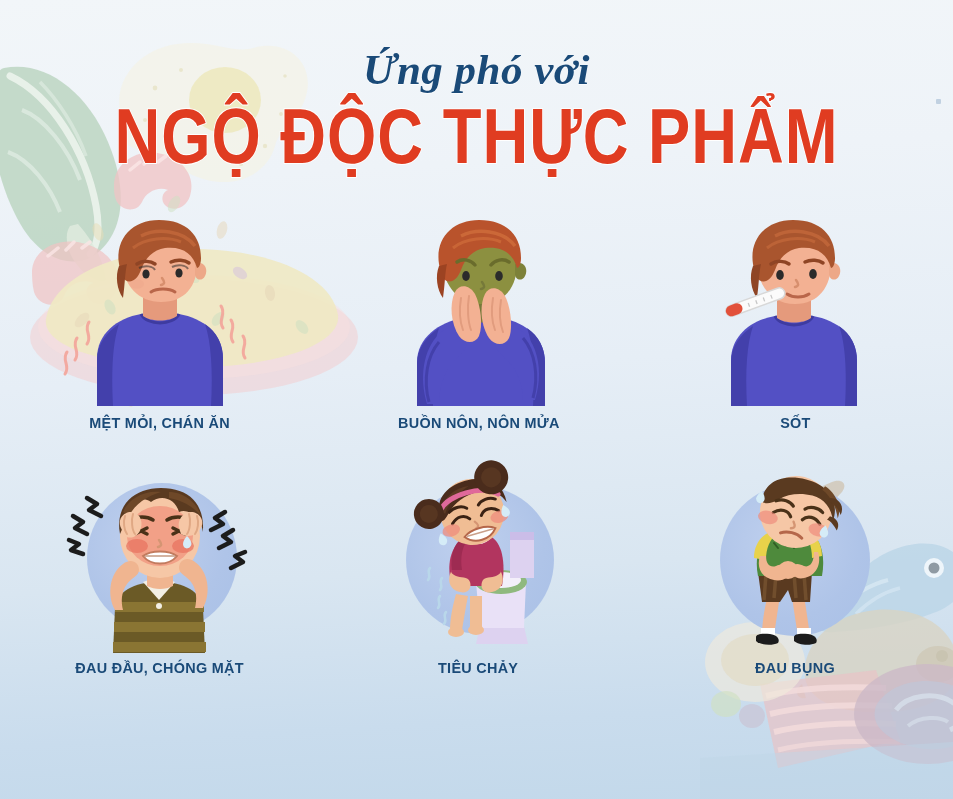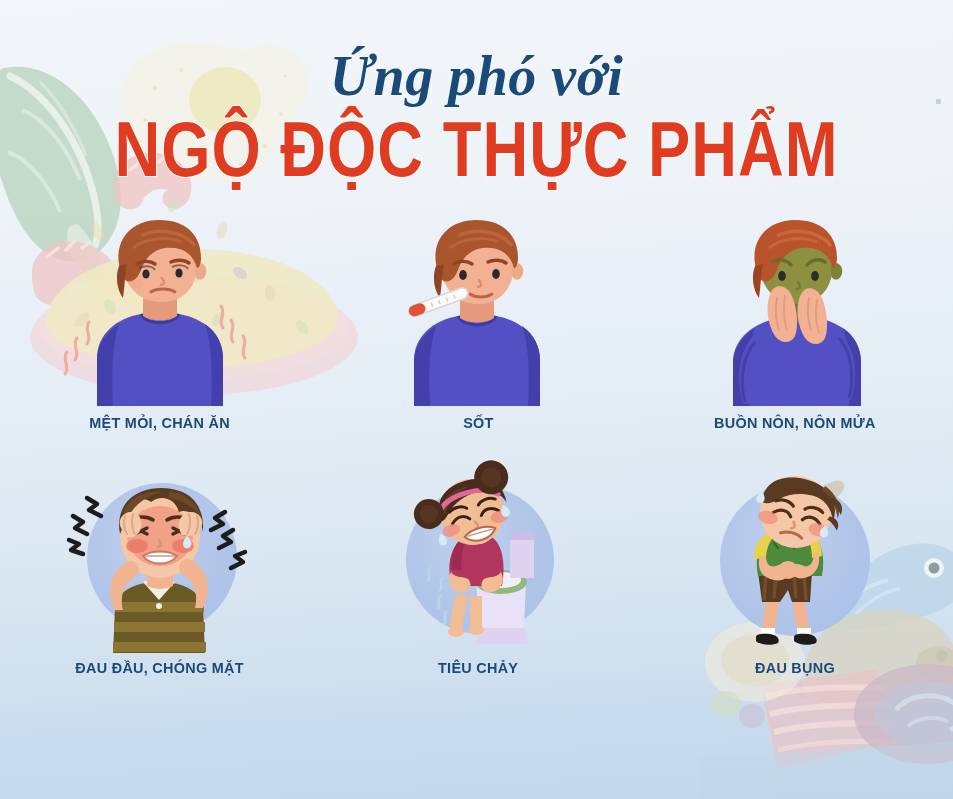--- a/index.html
+++ b/index.html
@@ -14,21 +14,21 @@
   }
   
   .bg-layer{position:absolute;inset:0;pointer-events:none;}
   .bg-svg{position:absolute;}
 
   
   .title-wrap{position:absolute;left:0;right:0;top:48px;text-align:center;}
   .script-title{
     font-family:"Liberation Serif", serif;
     font-style:italic;font-weight:700;
-    font-size:56px;color:#1a4a78;letter-spacing:.5px;
+    font-size:43px;color:#1a4a78;letter-spacing:.5px;
     line-height:1;
     text-shadow:0 1px 0 rgba(255,255,255,.7);
   }
   .main-title{
     margin-top:6px;
     font-family:"Liberation Sans", sans-serif;
     font-weight:700;font-style:normal;
     font-size:64px;line-height:1;
     color:#e03c21;
     letter-spacing:1px;
@@ -227,59 +227,20 @@
 
             <path d="M117 60 C120 64 120 66 116 67" stroke="#d78f6e" stroke-width="2.5" fill="none" stroke-linecap="round"></path>
             <path d="M106 74 C112 70 124 70 130 74" stroke="#b9664a" stroke-width="3" fill="none" stroke-linecap="round"></path>
 
             <ellipse cx="92" cy="66" rx="7" ry="4.5" fill="#eda88c" opacity=".55"></ellipse>
           </svg>
         </div>
         <div class="caption" style="margin-top:6px;">MỆT MỎI, CHÁN ĂN</div>
       </div>
 
-      <div class="cell" style="width:316px;">
-        <div class="art" style="width:200px;height:190px;">
-          <svg width="200" height="190" viewBox="0 0 200 190">
-
-            <path d="M36 188 L36 142 C36 118 56 102 80 98 L118 98 C142 102 162 118 162 142 L162 188 Z" fill="#5350c4"></path>
-            <path d="M36 188 L36 144 C36 128 46 116 58 108 C52 126 50 152 52 188 Z" fill="#4340ab"></path>
-            <path d="M150 188 C152 152 150 124 144 108 C156 116 162 128 162 144 L162 188 Z" fill="#4340ab"></path>
-            <path d="M80 98 C86 110 112 110 118 98" fill="none" stroke="#3e3ba0" stroke-width="3"></path>
-
-            <path d="M82 72 L116 72 L116 100 C108 106 90 106 82 100 Z" fill="#e59a7c"></path>
-
-            <path d="M62 44 C62 18 82 6 100 6 C122 6 136 22 136 46 C136 68 124 86 100 86 C78 86 62 68 62 44 Z" fill="#f3b193"></path>
-            <path d="M134 46 C142 42 148 50 144 58 C141 64 134 62 134 56 Z" fill="#eda888"></path>
-
-            <path d="M58 46 C54 20 72 2 98 2 C126 2 140 18 140 40 C140 46 138 50 136 50 C132 36 122 28 104 30 C92 32 84 40 80 52 C76 62 70 66 64 62 C60 58 59 52 58 46 Z" fill="#a9552e"></path>
-            <path d="M58 48 C54 58 56 72 62 80 C64 66 64 54 66 46 Z" fill="#8f4525"></path>
-            <path d="M80 18 C96 10 122 12 134 28" stroke="#c0663a" stroke-width="3.5" fill="none" opacity=".9"></path>
-            <path d="M72 30 C84 20 106 18 120 24" stroke="#c0663a" stroke-width="3" fill="none" opacity=".8"></path>
-
-            <path d="M76 46 C82 42 90 43 94 46" stroke="#8f4525" stroke-width="3.5" fill="none" stroke-linecap="round"></path>
-            <path d="M110 44 C116 41 124 42 128 45" stroke="#8f4525" stroke-width="3.5" fill="none" stroke-linecap="round"></path>
-
-            <ellipse cx="85" cy="57" rx="3.8" ry="5" fill="#2b2b2b"></ellipse>
-            <ellipse cx="118" cy="56" rx="3.8" ry="5" fill="#2b2b2b"></ellipse>
-
-            <path d="M101 62 C104 66 104 68 100 69" stroke="#d78f6e" stroke-width="2.5" fill="none" stroke-linecap="round"></path>
-
-            <path d="M92 76 C98 80 108 80 114 76" stroke="#b9664a" stroke-width="3" fill="none" stroke-linecap="round"></path>
-
-            <g transform="rotate(-20 84 76)">
-              <rect x="28" y="70" width="62" height="11" rx="5.5" fill="#fbfbfb" stroke="#d8d8d8" stroke-width="1.5"></rect>
-              <rect x="28" y="70" width="17" height="11" rx="5.5" fill="#e2503a"></rect>
-              <path d="M52 74 L52 78 M60 74 L60 78 M68 74 L68 78 M76 74 L76 78" stroke="#c7c7c7" stroke-width="1.3"></path>
-            </g>
-          </svg>
-        </div>
-        <div class="caption" style="margin-top:6px;">SỐT</div>
-      </div>
-
       <div class="cell" style="width:317px;">
         <div class="art" style="width:220px;height:190px;">
           <svg width="220" height="190" viewBox="0 0 220 190">
 
             <path d="M48 188 L48 144 C48 120 70 104 94 100 L132 100 C156 104 176 120 176 144 L176 188 Z" fill="#5350c4"></path>
             <path d="M48 188 L48 146 C48 130 58 118 70 110 C64 128 62 154 64 188 Z" fill="#4340ab"></path>
             <path d="M164 188 C166 154 164 126 158 110 C170 118 176 130 176 146 L176 188 Z" fill="#4340ab"></path>
 
             <path d="M94 74 L128 74 L128 100 C120 106 102 106 94 100 Z" fill="#77793a"></path>
 
@@ -308,20 +269,59 @@
             <path d="M116 76 C110 88 112 108 120 120 C126 128 136 128 140 120 C144 110 142 90 136 78 C130 68 120 68 116 76 Z" fill="#f3b193"></path>
             <g stroke="#e09a7c" stroke-width="2" fill="none" stroke-linecap="round" opacity=".9">
               <path d="M92 80 C90 92 91 104 94 112"></path>
               <path d="M100 78 C98 90 99 104 102 112"></path>
               <path d="M124 80 C122 92 123 104 126 112"></path>
               <path d="M132 82 C130 94 131 106 134 114"></path>
             </g>
           </svg>
         </div>
         <div class="caption" style="margin-top:6px;">BUỒN NÔN, NÔN MỬA</div>
+      </div>
+
+      <div class="cell" style="width:316px;">
+        <div class="art" style="width:200px;height:190px;">
+          <svg width="200" height="190" viewBox="0 0 200 190">
+
+            <path d="M36 188 L36 142 C36 118 56 102 80 98 L118 98 C142 102 162 118 162 142 L162 188 Z" fill="#5350c4"></path>
+            <path d="M36 188 L36 144 C36 128 46 116 58 108 C52 126 50 152 52 188 Z" fill="#4340ab"></path>
+            <path d="M150 188 C152 152 150 124 144 108 C156 116 162 128 162 144 L162 188 Z" fill="#4340ab"></path>
+            <path d="M80 98 C86 110 112 110 118 98" fill="none" stroke="#3e3ba0" stroke-width="3"></path>
+
+            <path d="M82 72 L116 72 L116 100 C108 106 90 106 82 100 Z" fill="#e59a7c"></path>
+
+            <path d="M62 44 C62 18 82 6 100 6 C122 6 136 22 136 46 C136 68 124 86 100 86 C78 86 62 68 62 44 Z" fill="#f3b193"></path>
+            <path d="M134 46 C142 42 148 50 144 58 C141 64 134 62 134 56 Z" fill="#eda888"></path>
+
+            <path d="M58 46 C54 20 72 2 98 2 C126 2 140 18 140 40 C140 46 138 50 136 50 C132 36 122 28 104 30 C92 32 84 40 80 52 C76 62 70 66 64 62 C60 58 59 52 58 46 Z" fill="#a9552e"></path>
+            <path d="M58 48 C54 58 56 72 62 80 C64 66 64 54 66 46 Z" fill="#8f4525"></path>
+            <path d="M80 18 C96 10 122 12 134 28" stroke="#c0663a" stroke-width="3.5" fill="none" opacity=".9"></path>
+            <path d="M72 30 C84 20 106 18 120 24" stroke="#c0663a" stroke-width="3" fill="none" opacity=".8"></path>
+
+            <path d="M76 46 C82 42 90 43 94 46" stroke="#8f4525" stroke-width="3.5" fill="none" stroke-linecap="round"></path>
+            <path d="M110 44 C116 41 124 42 128 45" stroke="#8f4525" stroke-width="3.5" fill="none" stroke-linecap="round"></path>
+
+            <ellipse cx="85" cy="57" rx="3.8" ry="5" fill="#2b2b2b"></ellipse>
+            <ellipse cx="118" cy="56" rx="3.8" ry="5" fill="#2b2b2b"></ellipse>
+
+            <path d="M101 62 C104 66 104 68 100 69" stroke="#d78f6e" stroke-width="2.5" fill="none" stroke-linecap="round"></path>
+
+            <path d="M92 76 C98 80 108 80 114 76" stroke="#b9664a" stroke-width="3" fill="none" stroke-linecap="round"></path>
+
+            <g transform="rotate(-20 84 76)">
+              <rect x="28" y="70" width="62" height="11" rx="5.5" fill="#fbfbfb" stroke="#d8d8d8" stroke-width="1.5"></rect>
+              <rect x="28" y="70" width="17" height="11" rx="5.5" fill="#e2503a"></rect>
+              <path d="M52 74 L52 78 M60 74 L60 78 M68 74 L68 78 M76 74 L76 78" stroke="#c7c7c7" stroke-width="1.3"></path>
+            </g>
+          </svg>
+        </div>
+        <div class="caption" style="margin-top:6px;">SỐT</div>
       </div>
     </div>
 
     <div class="row" style="height:220px;margin-top:35px;justify-content:flex-end;">
 
       <div class="cell" style="width:320px;">
         <div class="art" style="width:190px;height:175px;">
           <div class="circle-bg" style="left:22px;top:5px;width:150px;height:150px;"></div>
           <svg width="190" height="175" viewBox="0 0 190 175" style="position:relative;">
 

